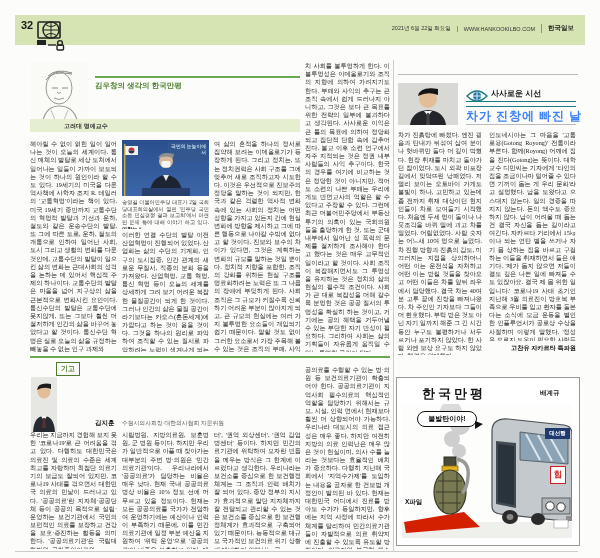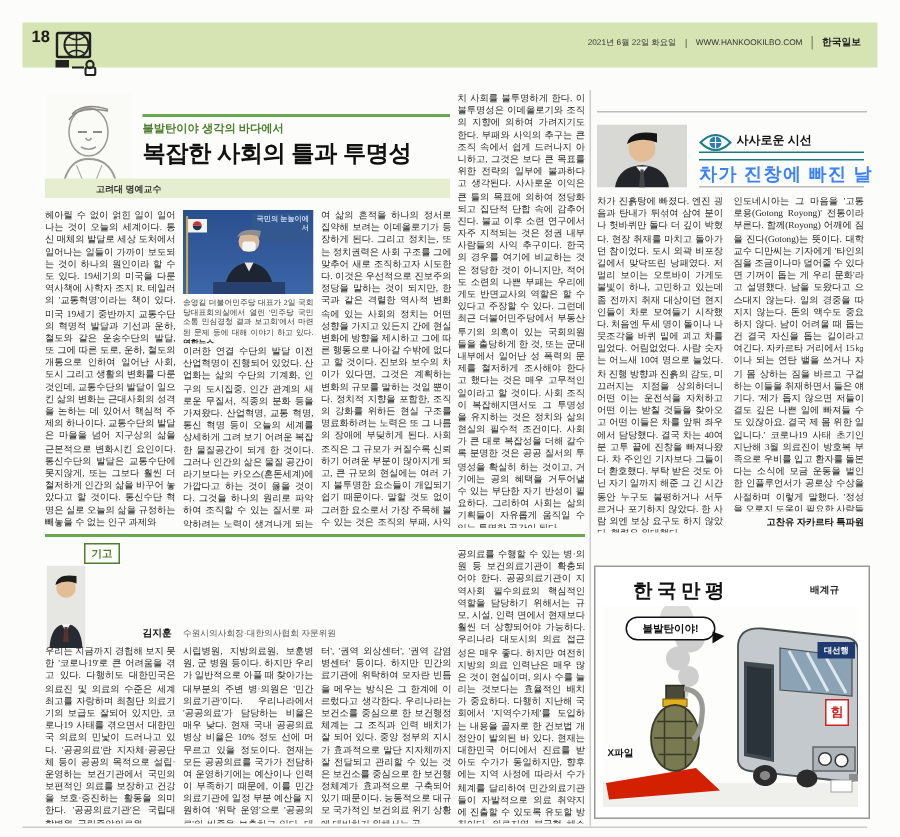--- a/index.html
+++ b/index.html
@@ -74,21 +74,21 @@
   .himsign{left:550px;top:466px;width:14px;height:16px;background:#fff;border:1.5px solid #c22;
            color:#c22;font:800 8.5px "Liberation Sans",sans-serif;display:flex;align-items:center;justify-content:center;}
   .bottomrule{left:15px;top:551px;width:563px;height:1px;background:#ccc;}
 </style>
 </head>
 <body>
 
 <div id="page">
 
   <div class="abs band"></div>
-  <div class="abs pagenum">18</div>
+  <div class="abs pagenum">32</div>
   <div class="abs opicon">
     <svg width="30" height="34" viewBox="0 0 30 34">
       <rect x="2" y="4" width="22" height="16" rx="1" fill="none" stroke="#222" stroke-width="1.6"></rect>
       <circle cx="15" cy="12" r="8" fill="#d5e4b2" stroke="#222" stroke-width="1.4"></circle>
       <path d="M15,4 v16 M7,12 h16 M9.5,6.5 q5.5,4 11,0 M9.5,17.5 q5.5,-4 11,0" fill="none" stroke="#222" stroke-width="1"></path>
       <rect x="1" y="22" width="9" height="5" fill="#222"></rect>
       <path d="M12,27 h8" stroke="#222" stroke-width="1.4"></path>
       <circle cx="24" cy="25" r="2.4" fill="none" stroke="#222" stroke-width="1.4"></circle>
       <rect x="21" y="27" width="6.5" height="5" rx="1" fill="none" stroke="#222" stroke-width="1.4"></rect>
     </svg>
@@ -104,22 +104,21 @@
       <rect width="57" height="58" fill="#fafaf7"></rect>
       <ellipse cx="28" cy="26" rx="13" ry="16" fill="none" stroke="#9a9a92" stroke-width="1"></ellipse>
       <path d="M15,18 q6,-10 26,-6 M17,14 q8,-8 24,-3" fill="none" stroke="#8b8b83" stroke-width="1"></path>
       <path d="M21,26 h6 M31,26 h6" stroke="#8b8b83" stroke-width="1.2"></path>
       <path d="M26,30 q2,3 4,0 M23,36 q5,3 10,0" fill="none" stroke="#9a9a92" stroke-width="1"></path>
       <path d="M12,58 q4,-14 16,-14 q14,0 18,14" fill="none" stroke="#9a9a92" stroke-width="1.2"></path>
       <path d="M20,48 l4,10 M37,48 l-4,10" stroke="#b0b0a8" stroke-width="0.8"></path>
     </svg>
   </div>
   <div class="abs rule-green-top"></div>
-  <div class="abs series">불발탄이야 생각의 바다에서</div>
-  <div class="abs mtitle">복잡한 사회의 틀과 투명성</div>
+  <div class="abs series">김우창의 생각의 한국만평</div>
   <div class="abs bylineband"></div>
   <div class="abs bylinetext">고려대 명예교수</div>
 
   <div class="abs photo">
     <svg width="87" height="56" viewBox="0 0 87 56">
       <defs>
         <linearGradient id="bluebg" x1="0" y1="0" x2="0" y2="1">
           <stop offset="0" stop-color="#2a4f8f"></stop>
             <stop offset="1" stop-color="#3c66a8"></stop>
         </linearGradient>

